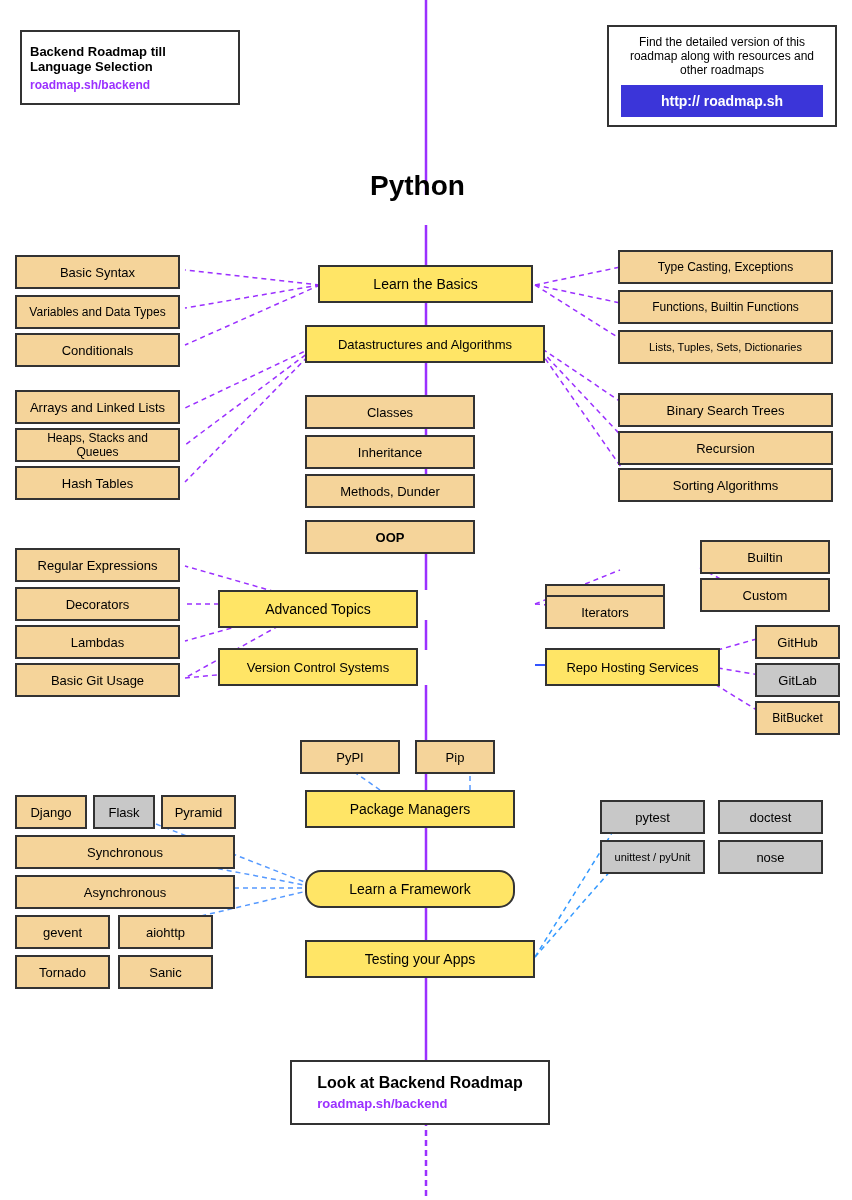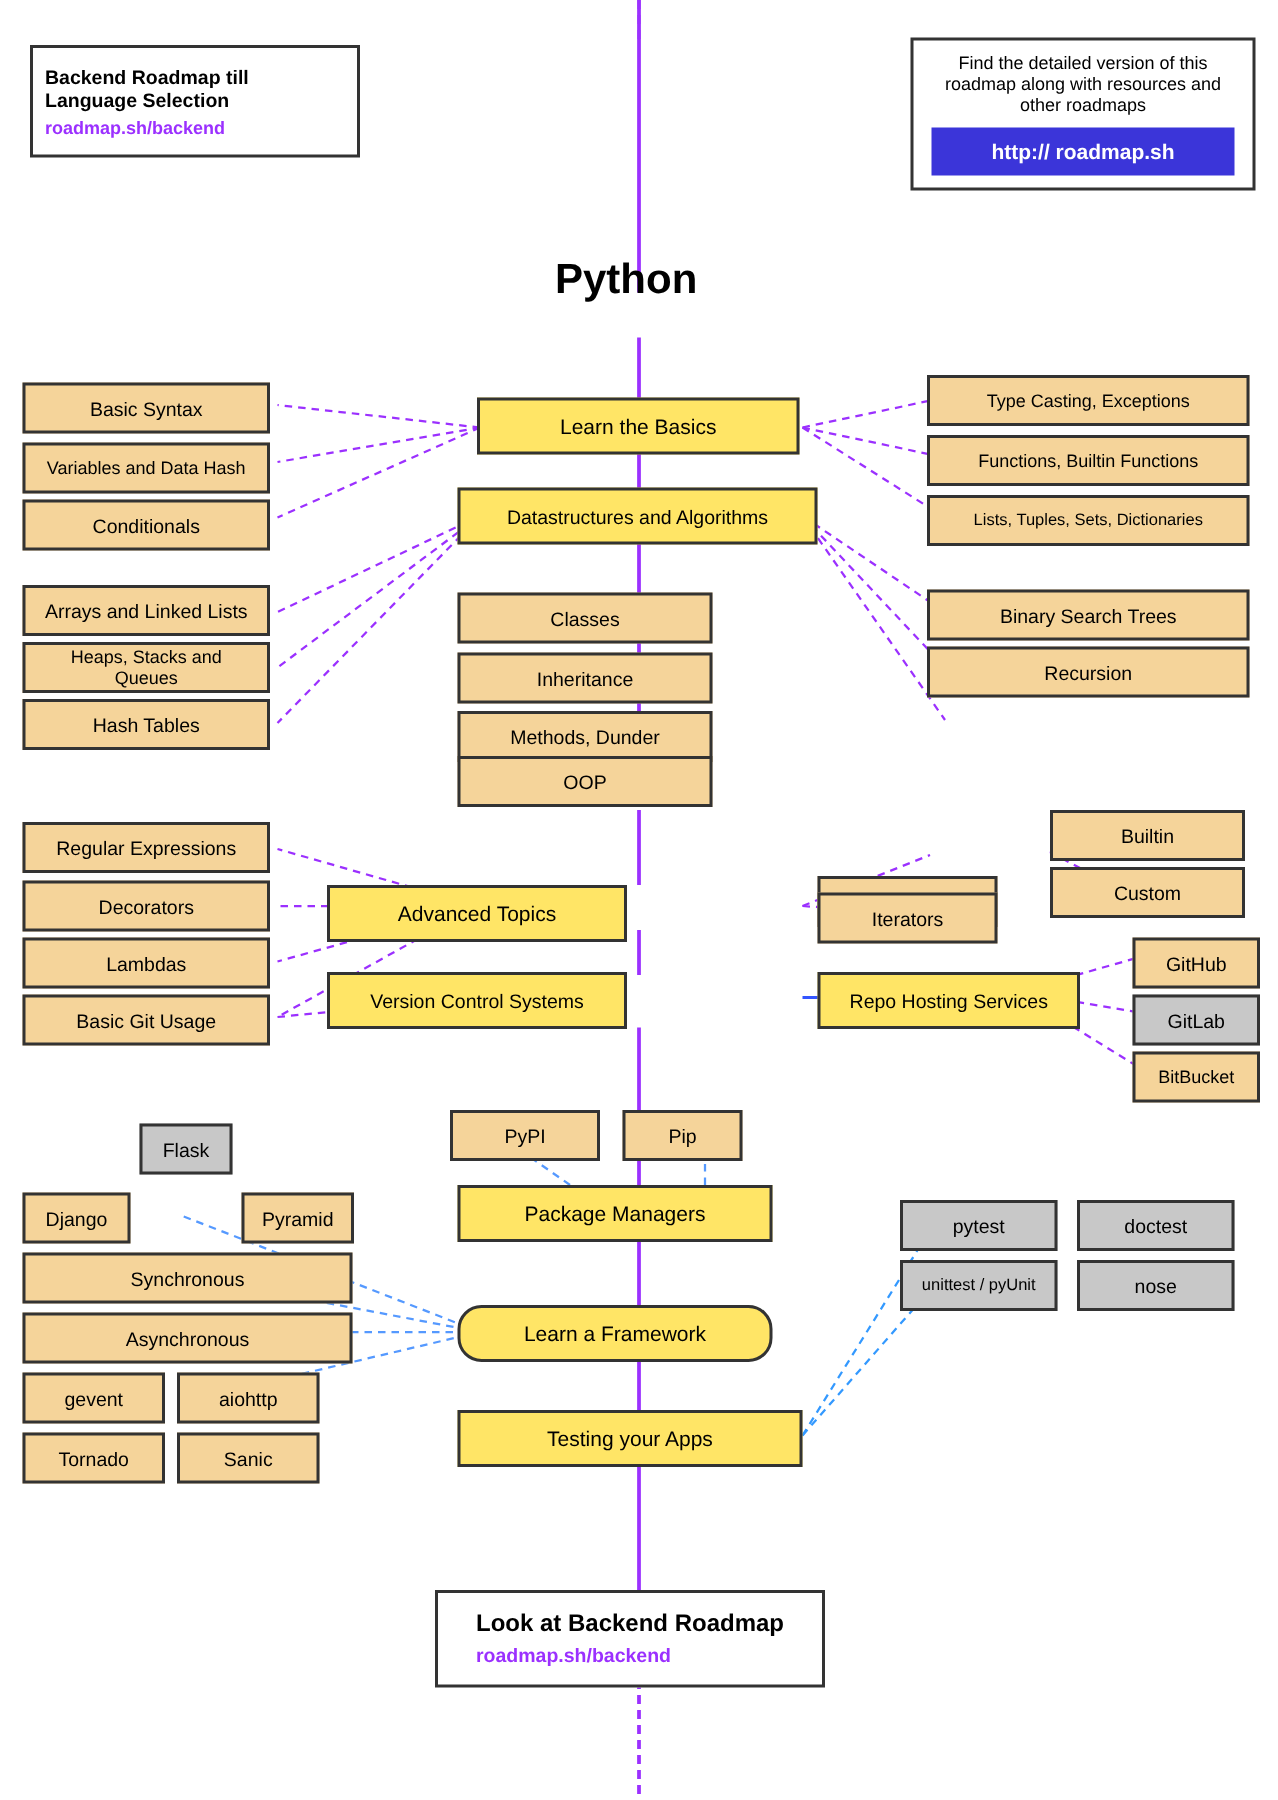--- a/index.html
+++ b/index.html
@@ -187,38 +187,39 @@
     <div class="box roadmap-btn" style="position:static; width:100%; padding:8px; font-size:14px;">http:// roadmap.sh</div>
   </div>
 
   <div class="python-title" style="left:370px; top:170px;">Python</div>
 
   <div class="box box-yellow" style="left:318px; top:265px; width:215px; height:38px; font-size:14px;">Learn the Basics</div>
 
   <div class="box box-yellow" style="left:305px; top:325px; width:240px; height:38px; font-size:13px;">Datastructures and Algorithms</div>
 
   <div class="box box-peach" style="left:15px; top:255px; width:165px; height:34px;">Basic Syntax</div>
-  <div class="box box-peach" style="left:15px; top:295px; width:165px; height:34px; font-size:12px;">Variables and Data Hash</div>
+  <div class="box box-peach" style="left:15px; top:295px; width:165px; height:34px; font-size:12px;">Variables and Data Types</div>
   <div class="box box-peach" style="left:15px; top:333px; width:165px; height:34px;">Conditionals</div>
 
   <div class="box box-peach" style="left:15px; top:390px; width:165px; height:34px;">Arrays and Linked Lists</div>
   <div class="box box-peach" style="left:15px; top:428px; width:165px; height:34px; font-size:12px;">Heaps, Stacks and Queues</div>
   <div class="box box-peach" style="left:15px; top:466px; width:165px; height:34px;">Hash Tables</div>
 
   <div class="box box-peach" style="left:618px; top:250px; width:215px; height:34px; font-size:12px;">Type Casting, Exceptions</div>
   <div class="box box-peach" style="left:618px; top:290px; width:215px; height:34px; font-size:12px;">Functions, Builtin Functions</div>
   <div class="box box-peach" style="left:618px; top:330px; width:215px; height:34px; font-size:11px;">Lists, Tuples, Sets, Dictionaries</div>
 
   <div class="box box-peach" style="left:618px; top:393px; width:215px; height:34px;">Binary Search Trees</div>
   <div class="box box-peach" style="left:618px; top:431px; width:215px; height:34px;">Recursion</div>
+  <div class="box box-peach" style="left:618px; top:468px; width:215px; height:34px;">Sorting Algorithms</div>
 
   <div class="box box-peach" style="left:305px; top:395px; width:170px; height:34px;">Classes</div>
   <div class="box box-peach" style="left:305px; top:435px; width:170px; height:34px;">Inheritance</div>
   <div class="box box-peach" style="left:305px; top:474px; width:170px; height:34px;">Methods, Dunder</div>
-  <div class="box box-peach" style="left:305px; top:504px; width:170px; height:34px;">OOP</div>
+  <div class="box box-peach" style="left:305px; top:520px; width:170px; height:34px;font-weight:bold;">OOP</div>
 
   <div class="box box-peach" style="left:15px; top:548px; width:165px; height:34px;">Regular Expressions</div>
   <div class="box box-peach" style="left:15px; top:587px; width:165px; height:34px;">Decorators</div>
   <div class="box box-peach" style="left:15px; top:625px; width:165px; height:34px;">Lambdas</div>
   <div class="box box-peach" style="left:15px; top:663px; width:165px; height:34px;">Basic Git Usage</div>
 
   <div class="box box-yellow" style="left:218px; top:590px; width:200px; height:38px; font-size:14px;">Advanced Topics</div>
 
   <div class="box box-yellow" style="left:218px; top:648px; width:200px; height:38px; font-size:13px;">Version Control Systems</div>
 
@@ -228,21 +229,21 @@
   <div class="box box-peach" style="left:545px; top:595px; width:120px; height:34px;">Iterators</div>
 
   <div class="box box-peach" style="left:700px; top:540px; width:130px; height:34px;">Builtin</div>
   <div class="box box-peach" style="left:700px; top:578px; width:130px; height:34px;">Custom</div>
 
   <div class="box box-peach" style="left:755px; top:625px; width:85px; height:34px;">GitHub</div>
   <div class="box box-gray" style="left:755px; top:663px; width:85px; height:34px;">GitLab</div>
   <div class="box box-peach" style="left:755px; top:701px; width:85px; height:34px; font-size:12px;">BitBucket</div>
 
   <div class="box box-peach" style="left:15px; top:795px; width:72px; height:34px;">Django</div>
-  <div class="box box-gray" style="left:93px; top:749px; width:62px; height:34px;">Flask</div>
+  <div class="box box-gray" style="left:93px; top:795px; width:62px; height:34px;">Flask</div>
   <div class="box box-peach" style="left:161px; top:795px; width:75px; height:34px;">Pyramid</div>
 
   <div class="box box-peach" style="left:15px; top:835px; width:220px; height:34px;">Synchronous</div>
   <div class="box box-peach" style="left:15px; top:875px; width:220px; height:34px;">Asynchronous</div>
 
   <div class="box box-peach" style="left:15px; top:915px; width:95px; height:34px;">gevent</div>
   <div class="box box-peach" style="left:118px; top:915px; width:95px; height:34px;">aiohttp</div>
   <div class="box box-peach" style="left:15px; top:955px; width:95px; height:34px;">Tornado</div>
   <div class="box box-peach" style="left:118px; top:955px; width:95px; height:34px;">Sanic</div>
 

